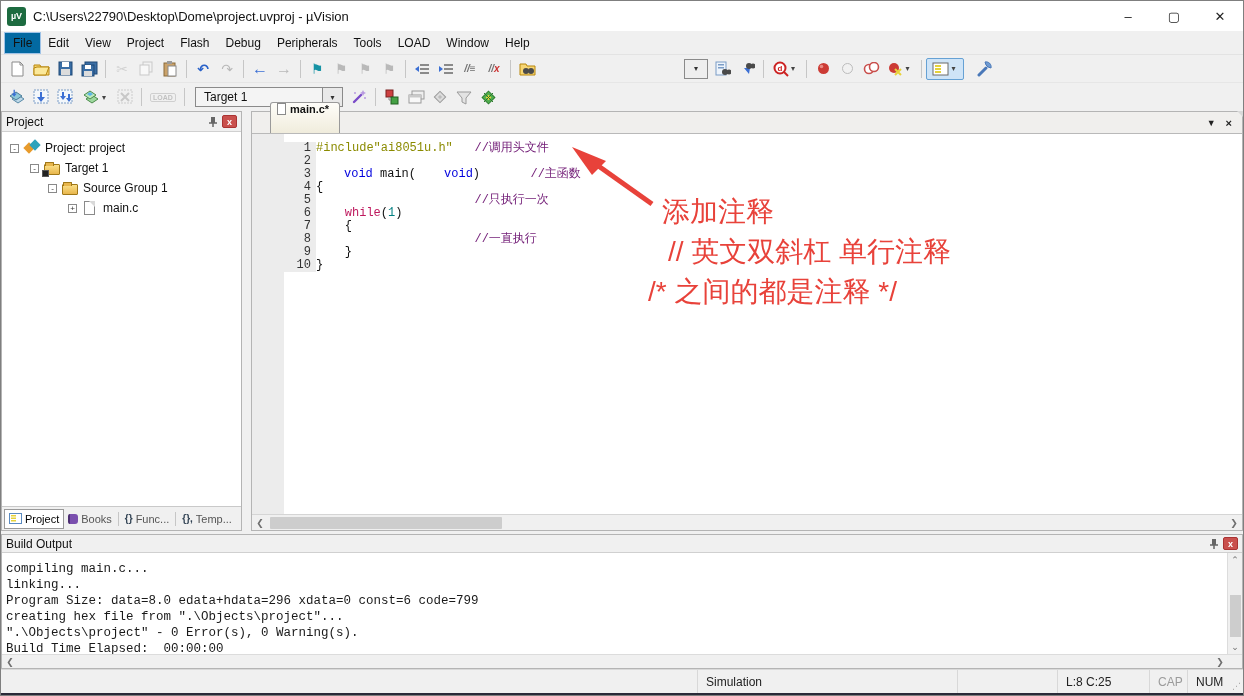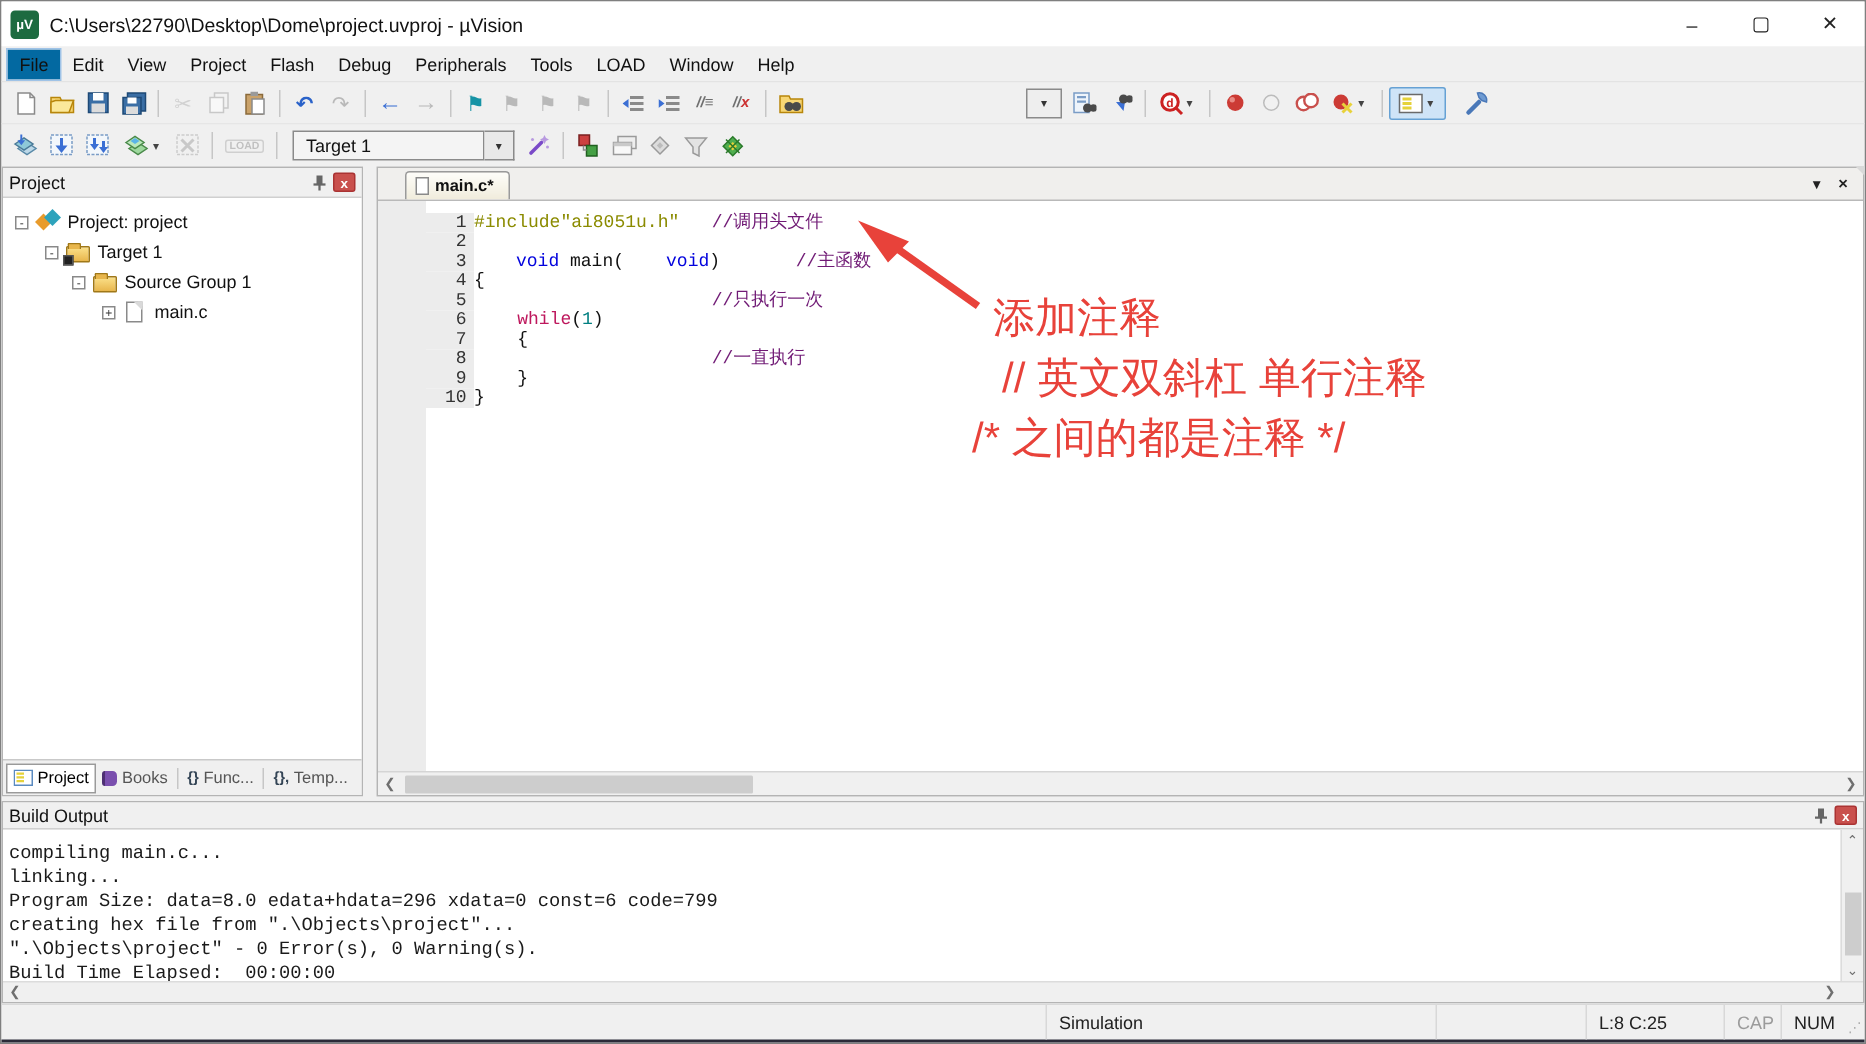--- a/index.html
+++ b/index.html
@@ -57,21 +57,21 @@
   .ptab.active { background:#fff; border:1px solid #9a9a9a; color:#000; }
   .ptab-sep { width:1px; height:14px; background:#c6c6c6; margin:0 2px; }
   .mini-ico { font-size:10px; font-weight:bold; color:#345; }
   .book-ico { width:10px; height:10px; background:#7a4fae; border-radius:2px 3px 3px 2px; border-left:2px solid #4d2f73; }
 
   .vsplit { width:9px; background:#f0f0f0; }
 
   
   .editor { flex:1; display:flex; flex-direction:column; border:1px solid #b4b4b4; background:#fff; position:relative; }
   .tabbar { height:22px; background:#f0efed; display:flex; align-items:flex-end; padding-left:18px; flex:none; border-bottom:1px solid #b9b9b9; }
-  .etab { height:19px; background:linear-gradient(#fefdf9,#f0ecdc); border:1px solid #9a9a9a; border-bottom:none; border-radius:3px 3px 0 0; display:flex; align-items:center; gap:4px; padding:0 10px 0 6px; font-size:11px; font-weight:bold; color:#111; }
+  .etab { height:31px; background:linear-gradient(#fefdf9,#f0ecdc); border:1px solid #9a9a9a; border-bottom:none; border-radius:3px 3px 0 0; display:flex; gap:4px; padding:0 10px 0 6px; font-size:11px; font-weight:bold; color:#111; }
   .etab .page { position:static; width:9px; height:12px; }
   .tab-ctrl { margin-left:auto; display:flex; align-items:center; gap:10px; padding:0 10px 4px 0; color:#222; }
   .code-wrap { flex:1; display:flex; position:relative; overflow:hidden; background:#fff; }
   .gutter { width:32px; background:#ececec; flex:none; }
   .codepane { flex:1; font-family:"Liberation Mono","DejaVu Sans Mono",monospace; font-size:12px; line-height:13px; padding-top:8px; position:relative; }
   .codeline { display:flex; height:13px; white-space:pre; }
   .ln { width:32px; margin-left:-32px; text-align:right; padding-right:5px; color:#333; background:#ececec; flex:none; }
   .codeline { margin-left:32px; }
   .seg-pp { color:#8b8b00; } .seg-str { color:#8b8b00; } .seg-kw { color:#0202dd;margin-left:28px; }
   .seg-kw2 { color:#be185d; } .seg-num { color:#007f80; } .seg-cm { color:#701a75; } .seg-pl { color:#111; }

